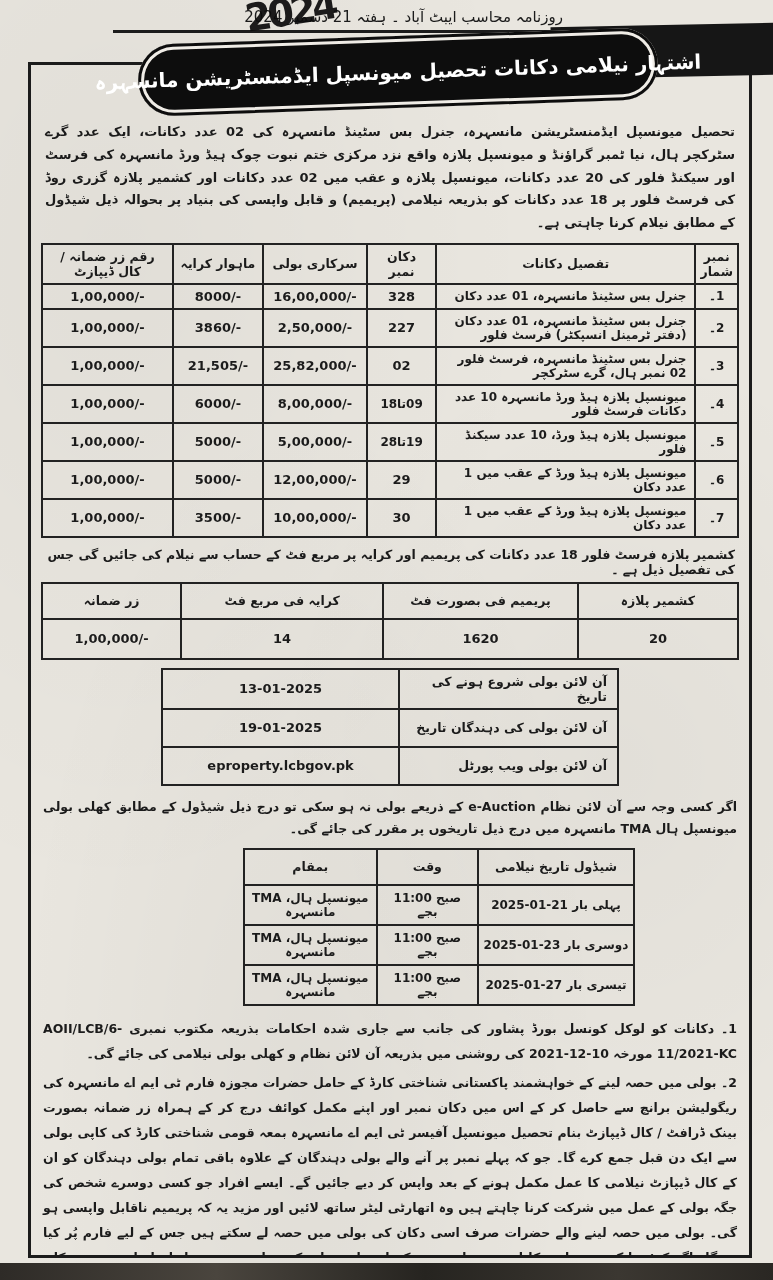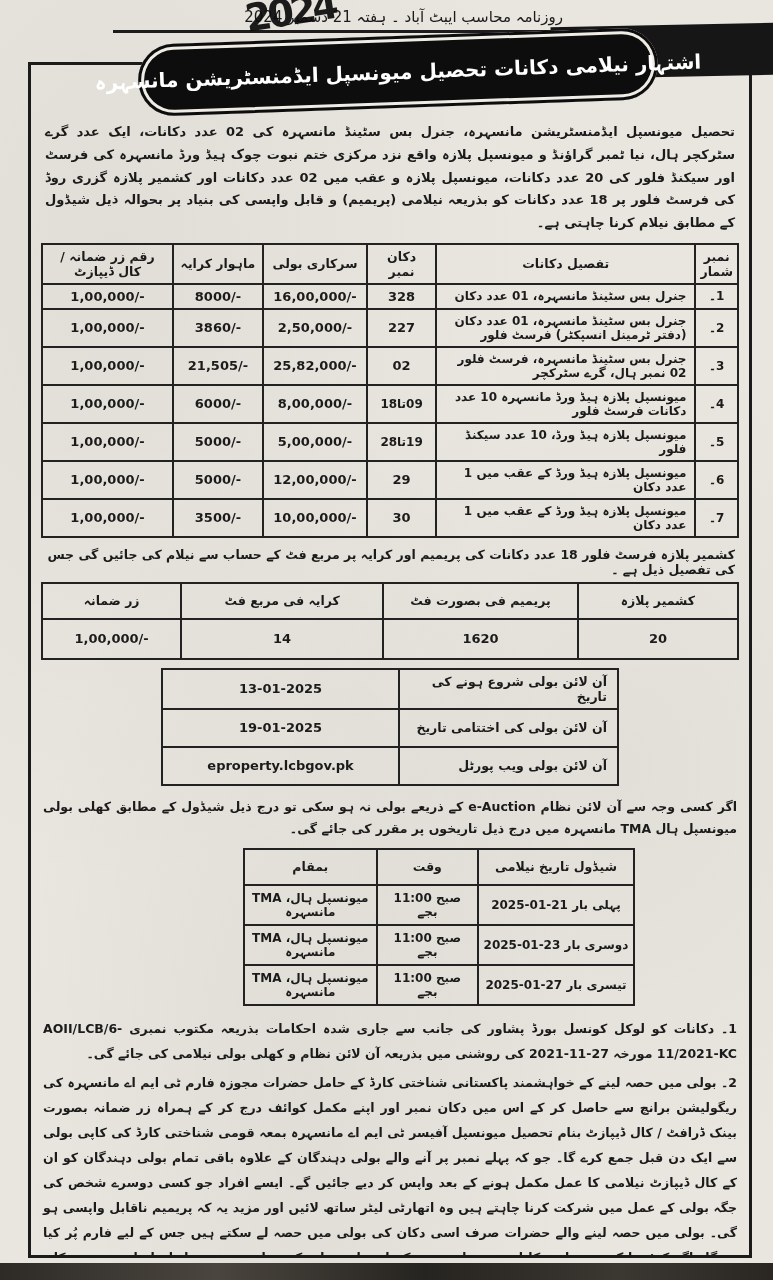--- a/index.html
+++ b/index.html
@@ -217,21 +217,21 @@
     </table>
 
 
     <table class="t-online">
       <tbody>
         <tr>
           <td class="lbl" style="width:48%">آن لائن بولی شروع ہونے کی تاریخ</td>
           <td class="val num">13-01-2025</td>
         </tr>
         <tr>
-          <td class="lbl">آن لائن بولی کی اختتامی تاریخ</td>
+          <td class="lbl">آن لائن بولی کی دہندگان تاریخ</td>
           <td class="val num">19-01-2025</td>
         </tr>
         <tr>
           <td class="lbl">آن لائن بولی ویب پورٹل</td>
           <td class="val num">eproperty.lcbgov.pk</td>
         </tr>
       </tbody>
     </table>
 
     <p class="eauction-para">اگر کسی وجہ سے آن لائن نظام e-Auction کے ذریعے بولی نہ ہو سکی تو درج ذیل شیڈول کے مطابق کھلی بولی میونسپل ہال TMA مانسہرہ میں درج ذیل تاریخوں پر مقرر کی جائے گی۔</p>
@@ -257,21 +257,21 @@
         </tr>
         <tr>
           <td>تیسری بار 27-01-2025</td>
           <td>صبح 11:00 بجے</td>
           <td>میونسپل ہال، TMA مانسہرہ</td>
         </tr>
       </tbody>
     </table>
 
     <div class="notes">
-      <p class="note">1۔ دکانات کو لوکل کونسل بورڈ پشاور کی جانب سے جاری شدہ احکامات بذریعہ مکتوب نمبری AOII/LCB/6-11/2021-KC مورخہ 27-11-2021 کی روشنی میں بذریعہ آن لائن نظام و کھلی بولی نیلامی کی جائے گی۔</p>
+      <p class="note">1۔ دکانات کو لوکل کونسل بورڈ پشاور کی جانب سے جاری شدہ احکامات بذریعہ مکتوب نمبری AOII/LCB/6-11/2021-KC مورخہ 10-12-2021 کی روشنی میں بذریعہ آن لائن نظام و کھلی بولی نیلامی کی جائے گی۔</p>
       <p class="note">2۔ بولی میں حصہ لینے کے خواہشمند پاکستانی شناختی کارڈ کے حامل حضرات مجوزہ فارم ٹی ایم اے مانسہرہ کی ریگولیشن برانچ سے حاصل کر کے اس میں دکان نمبر اور اپنے مکمل کوائف درج کر کے ہمراہ زر ضمانہ بصورت بینک ڈرافٹ / کال ڈیپازٹ بنام تحصیل میونسپل آفیسر ٹی ایم اے مانسہرہ بمعہ قومی شناختی کارڈ کی کاپی بولی سے ایک دن قبل جمع کرے گا۔ جو کہ پہلے نمبر پر آنے والے بولی دہندگان کے علاوہ باقی تمام بولی دہندگان کو ان کے کال ڈیپازٹ نیلامی کا عمل مکمل ہونے کے بعد واپس کر دیے جائیں گے۔ ایسے افراد جو کسی دوسرے شخص کی جگہ بولی کے عمل میں شرکت کرنا چاہتے ہیں وہ اتھارٹی لیٹر ساتھ لائیں اور مزید یہ کہ پریمیم ناقابل واپسی ہو گی۔ بولی میں حصہ لینے والے حضرات صرف اسی دکان کی بولی میں حصہ لے سکتے ہیں جس کے لیے فارم پُر کیا ہو گا۔ اگر کوئی ایک سے زیادہ دکانات میں دلچسپی رکھتا ہو اور بولی کے عمل میں حصہ لینا چاہتا ہو تو ہر دکان کے لیے علیحدہ علیحدہ دکان فارم و کال ڈیپازٹ جمع کرائے گا۔ بڑے سٹرکچر ہال نمبر 02 اور میونسپل پلازہ عقب میں 02 عدد دکانات جو کہ زیر تعمیر ہیں موقع پر جیسا ہے کی بنیاد پر نیلام کی جائیں گی جس کا جو بھی تعمیراتی کام باقی ماندہ ہے وہ کامیاب بولی دہندہ خود اپنے خرچ پر مکمل کرائے گا اور جس کی کسی قسم کی مرمتی فیس نہیں دی جائے گی۔</p>
 
     </div>
 
   </div>
 
   <div class="bottom-bar"></div>
 </div>
 
 </body></html>

